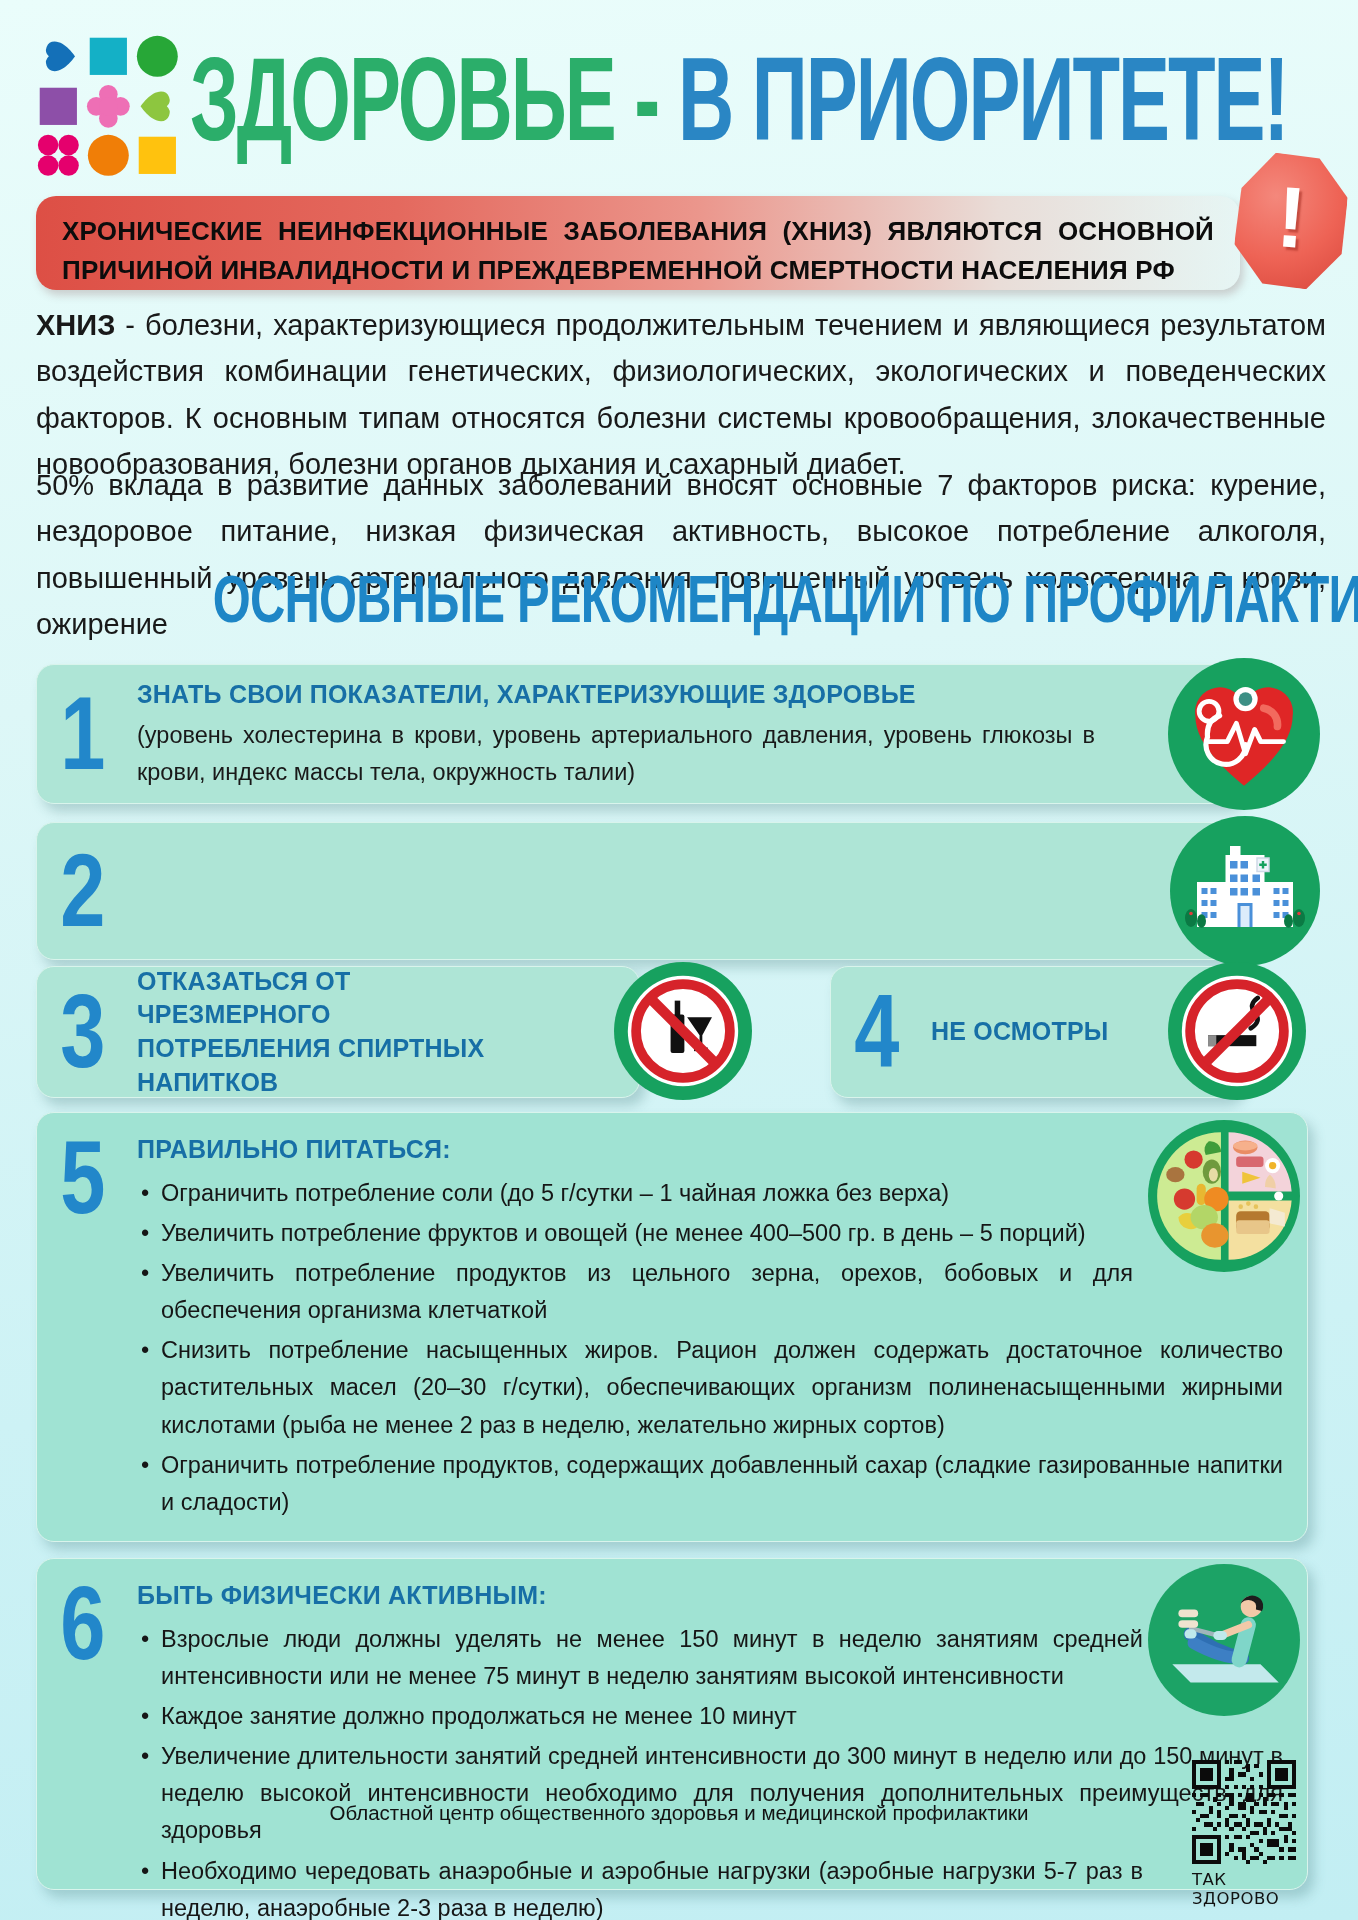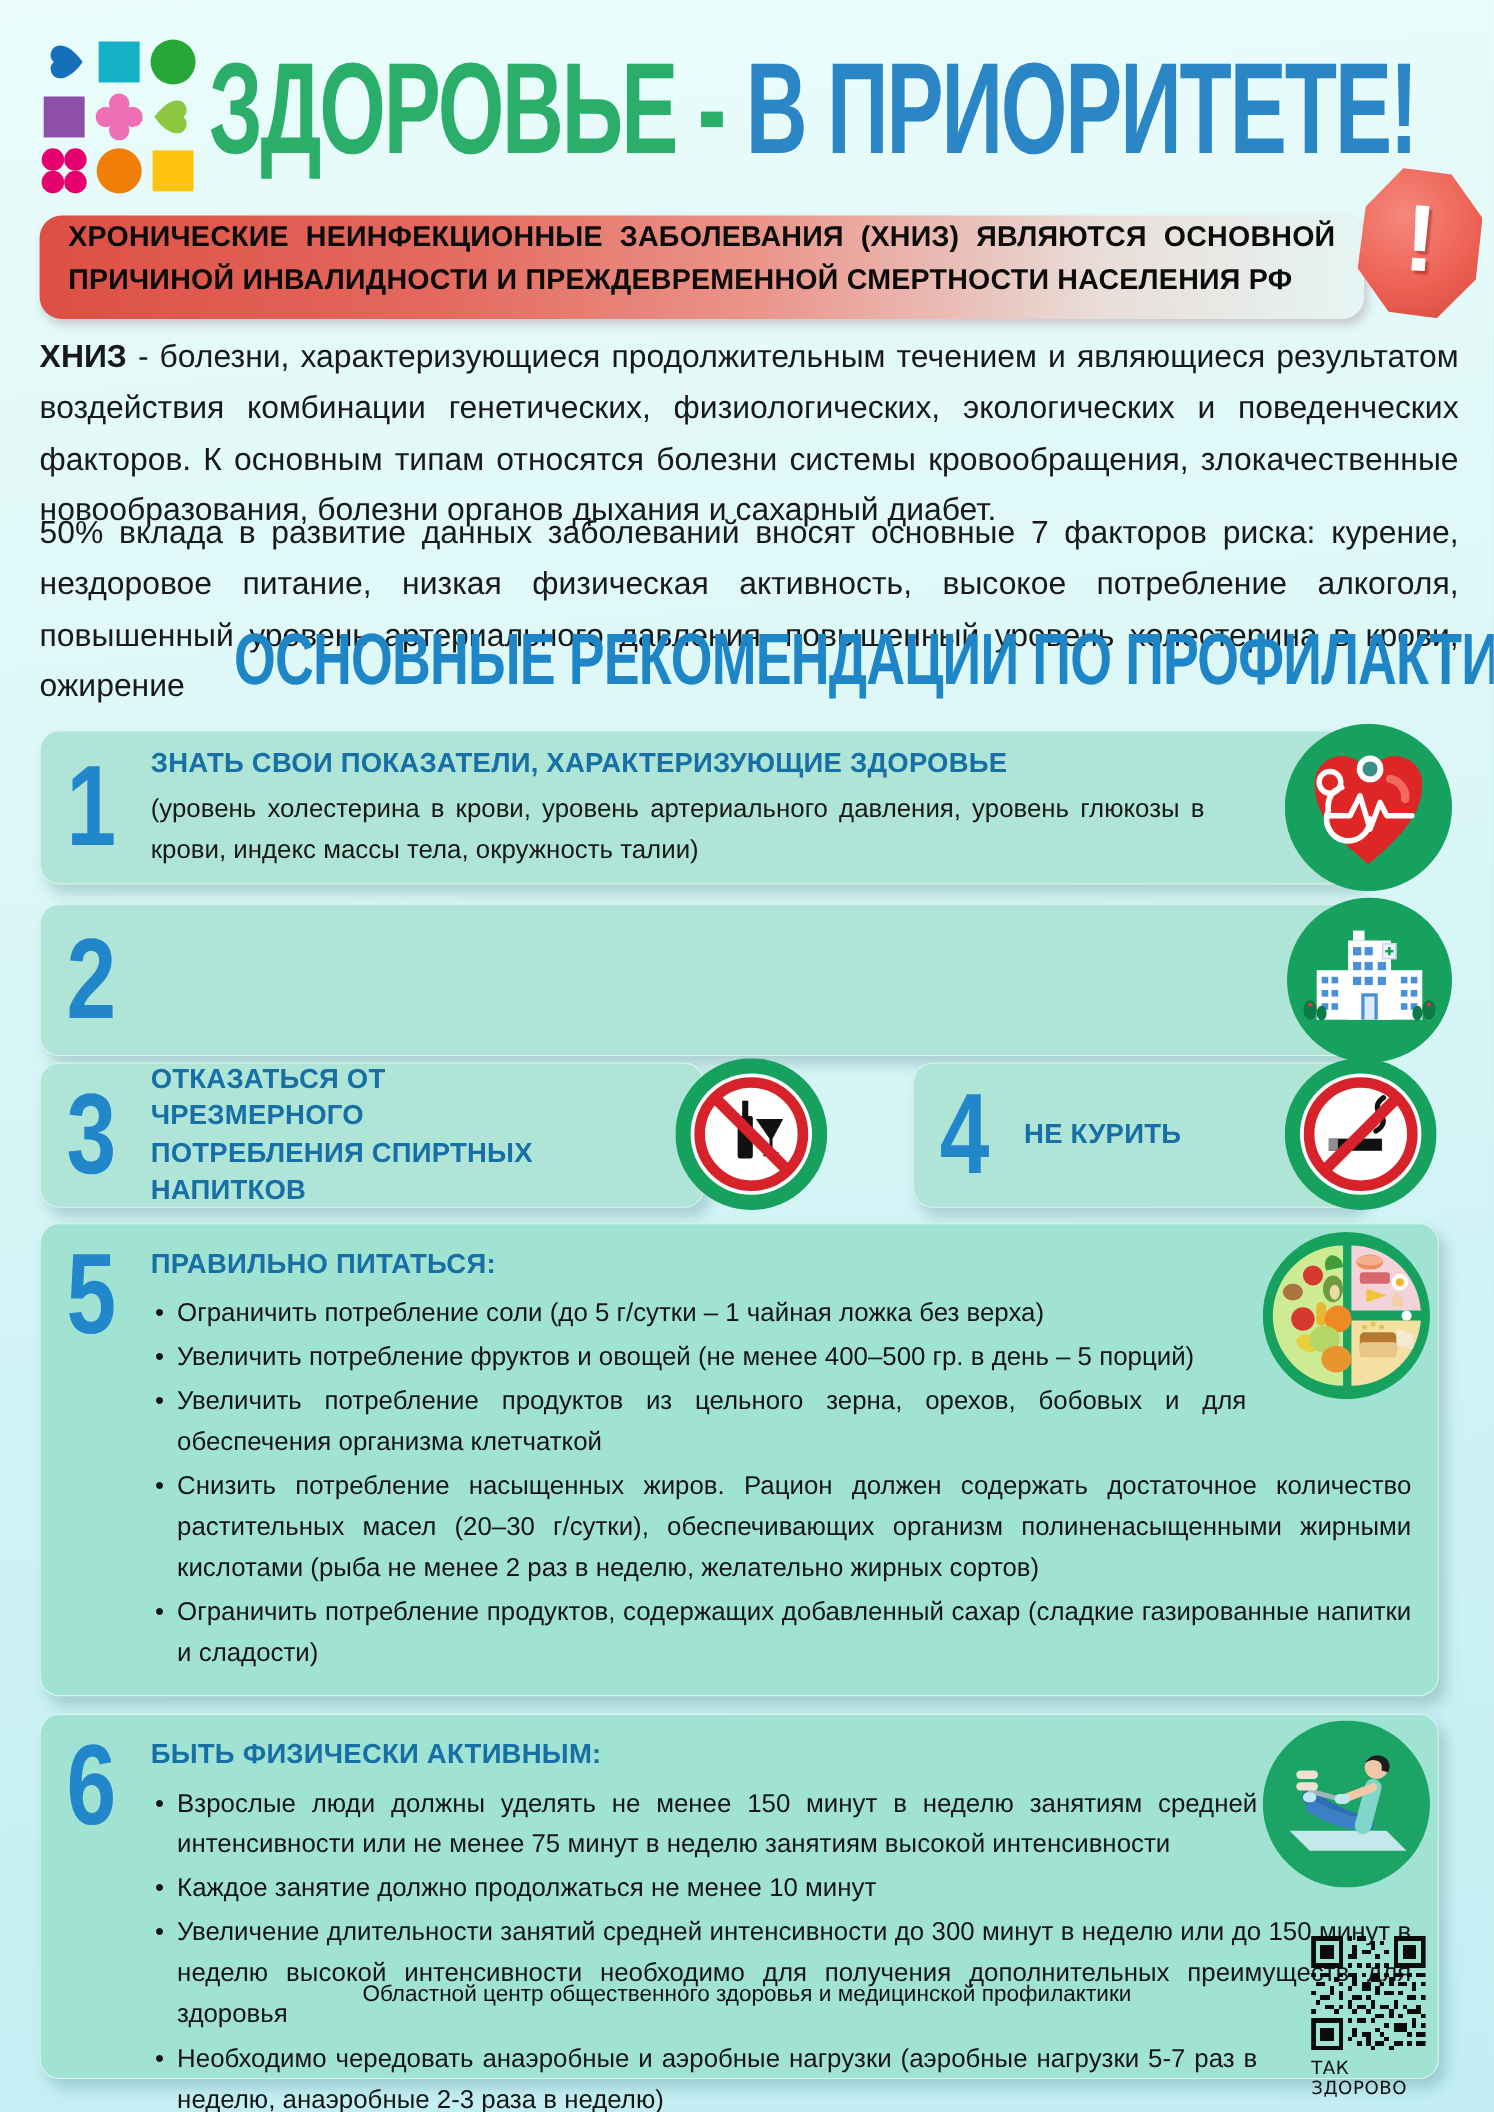--- a/index.html
+++ b/index.html
@@ -17,21 +17,21 @@
     display:inline-block;transform:scaleX(.66);transform-origin:left center;
     font-size:118px;font-weight:800;letter-spacing:-3px;white-space:nowrap;line-height:1;
   }
   .t-green{color:#2bae6a;}
   .t-blue{color:#2a86c4;}
   
   .banner{
     position:absolute;left:36px;top:196px;width:1204px;height:94px;border-radius:20px;
     background:linear-gradient(90deg,#dd4f45 0%,#e4695e 30%,#eb968c 55%,#e9ddd8 80%,rgba(233,240,238,.45) 100%);
     box-shadow:3px 5px 9px rgba(120,70,70,.25);
-    display:flex;flex-direction:column;justify-content:flex-start;padding:0 26px;box-sizing:border-box;
+    display:flex;flex-direction:column;justify-content:flex-end;padding:0 26px;box-sizing:border-box;
   }
   .banner-line{font-weight:700;font-size:26px;line-height:1.5;color:#0c0c0c;letter-spacing:.2px;}
   .banner-line.first{text-align:justify;text-align-last:justify;}
   .alert-octagon{
     position:absolute;left:1236px;top:154px;width:110px;height:134px;
     background:radial-gradient(circle at 35% 32%,#f4887c 0%,#ee6355 55%,#d8473c 100%);
     clip-path:polygon(32% 0,72% 2%,100% 30%,98% 72%,68% 100%,28% 98%,0 70%,3% 28%);
     display:flex;align-items:center;justify-content:center;transform:rotate(4deg);
   }
   .alert-octagon span{color:#fff;font-size:86px;font-weight:900;line-height:1;
@@ -237,21 +237,21 @@
       <rect x="44" y="28" width="4" height="11" fill="#111"></rect>
       <path d="M53 40 h18 l-7 13 v10 h-2 v-10 z" fill="#111"></path>
       <rect x="58" y="62" width="10" height="2.6" fill="#111"></rect>
       <line x1="27" y1="27" x2="73" y2="73" stroke="#d6232a" stroke-width="7.5"></line>
     </svg>
   </div>
 
   <div class="card card4 v-center">
     <div class="card-number">4</div>
     <div class="card-content">
-      <div class="card-title">НЕ КУРИТЬ</div>
+      <div class="card-title">НЕ ОСМОТРЫ</div>
     </div>
   </div>
   <div class="icon-circle icon4">
     <svg viewBox="0 0 100 100">
       <circle cx="50" cy="50" r="50" fill="#17a15f"></circle>
       <circle cx="50" cy="50" r="40" fill="#fff"></circle>
       <circle cx="50" cy="50" r="34" fill="#fff" stroke="#d6232a" stroke-width="7"></circle>
       <rect x="29" y="53" width="35" height="8" fill="#111"></rect>
       <rect x="29" y="53" width="6" height="8" fill="#8d8d8d"></rect>
       <path d="M60 48 q8 -5 3 -11 q-5 -6 2 -11" fill="none" stroke="#111" stroke-width="3.4" stroke-linecap="round"></path>

